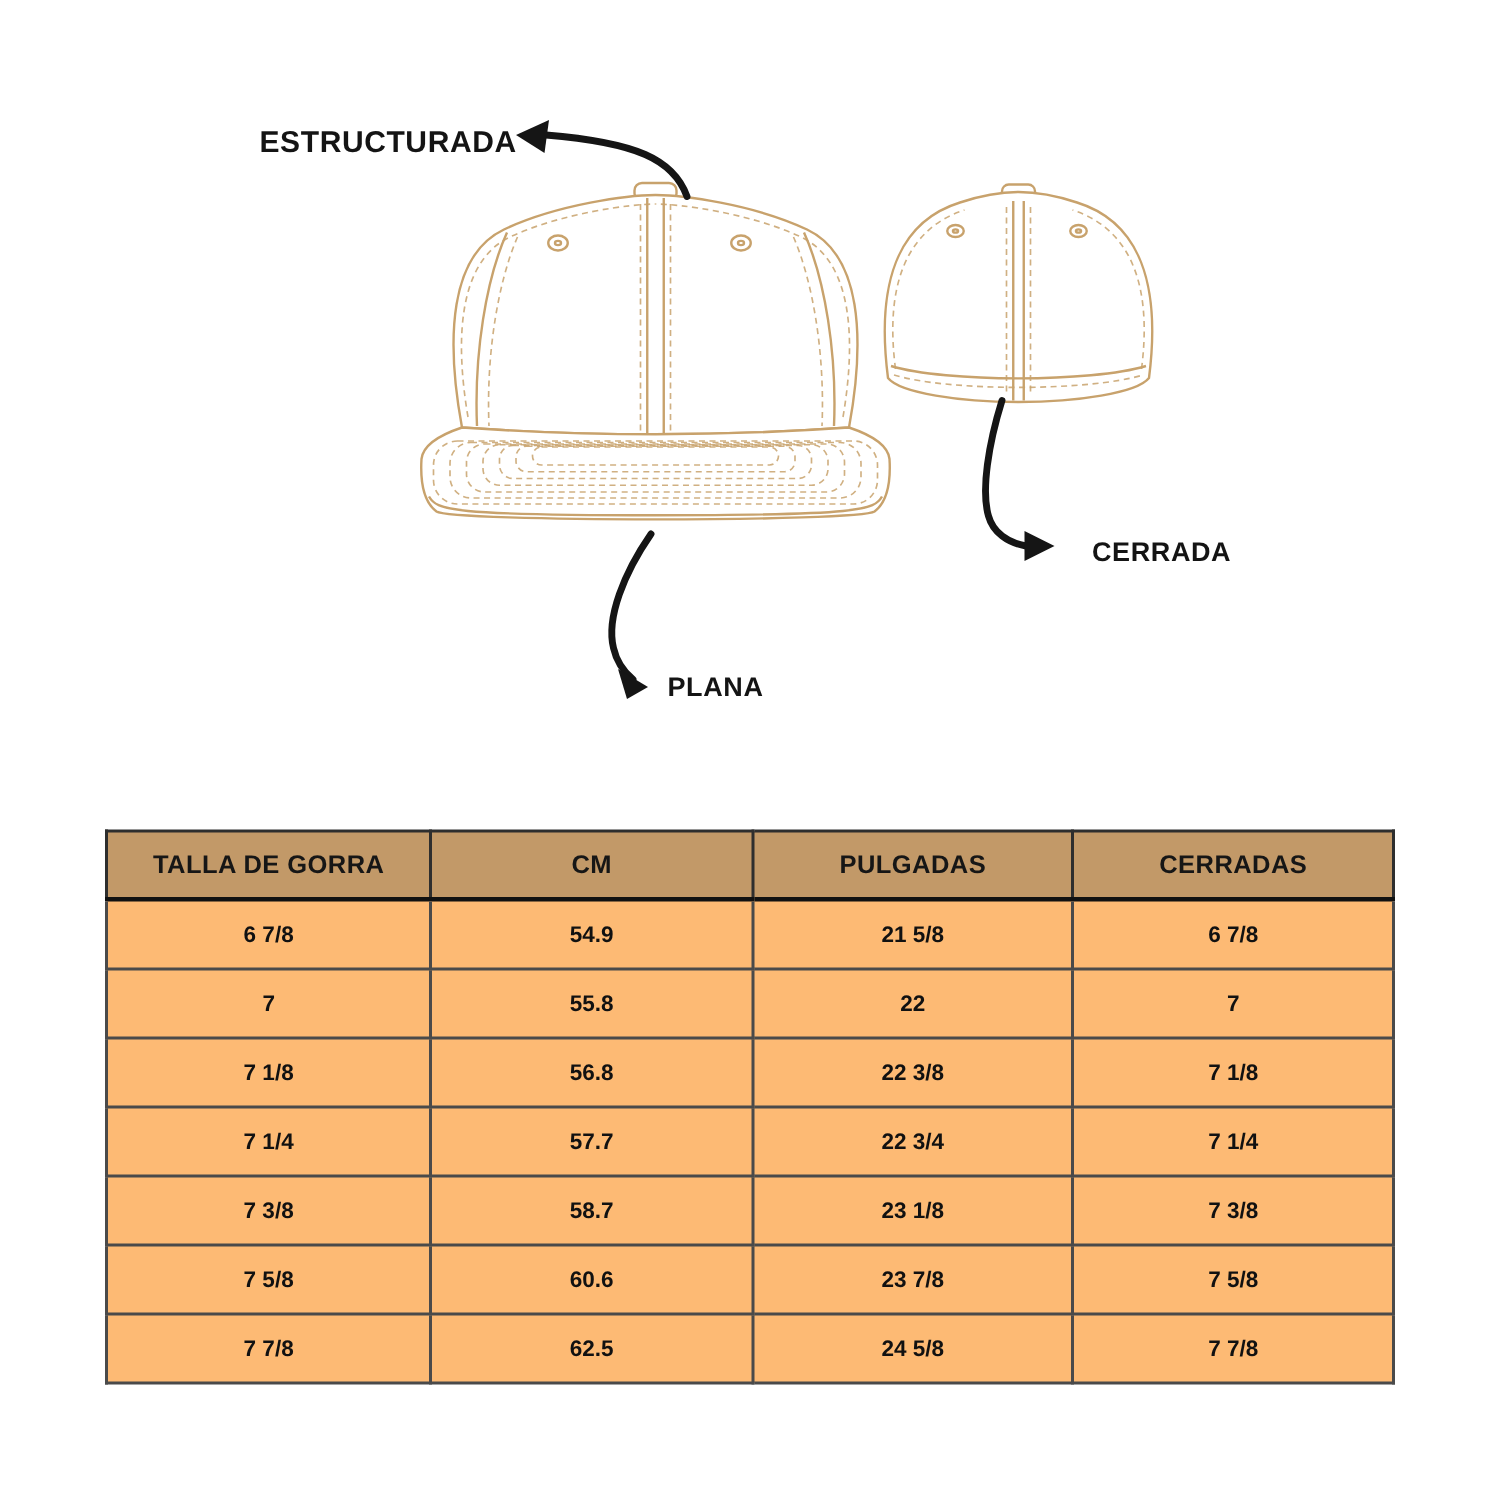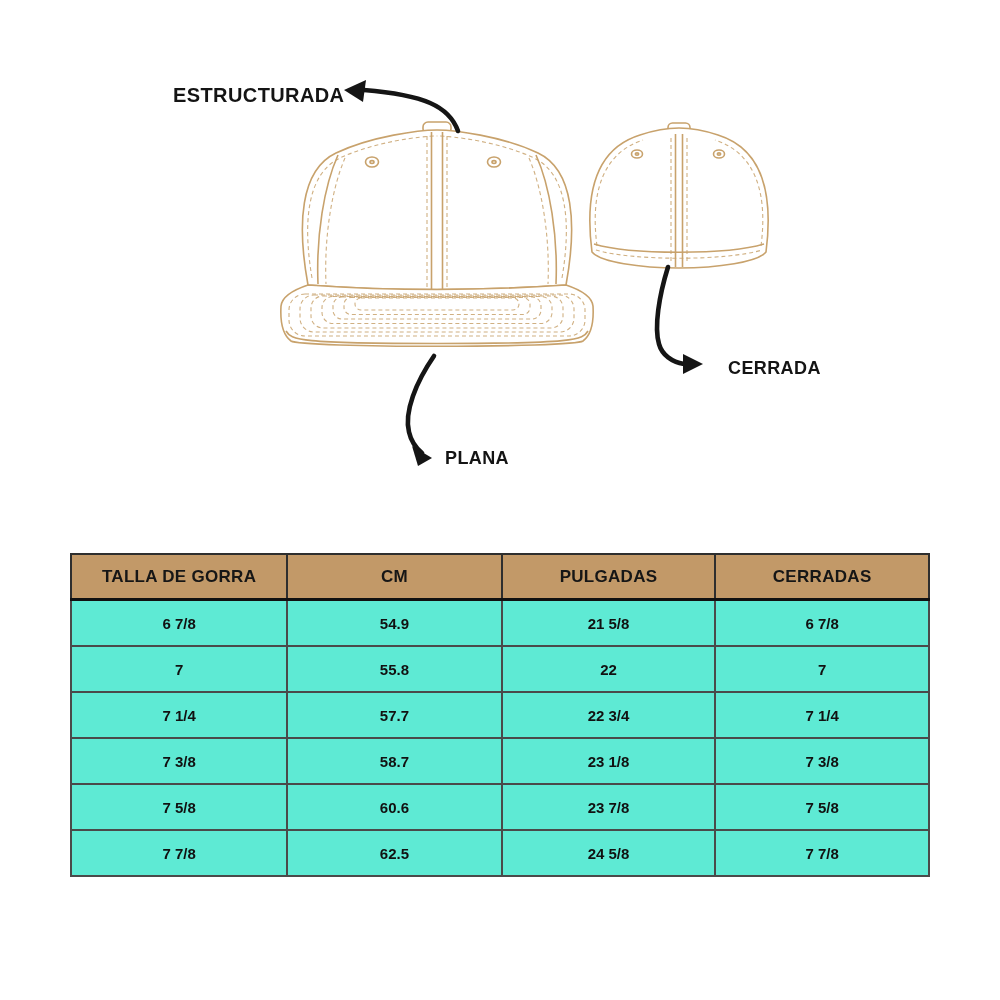--- a/index.html
+++ b/index.html
@@ -50,21 +50,21 @@
     border-bottom: 3px solid #111111;
     letter-spacing: 0.3px;
   }
   table.size-table td {
     height: 42px;
     font-size: 15px;
     font-weight: bold;
     color: #111111;
     text-align: center;
     border: 2px solid #4a4a4a;
-    background: #5eead4;
+    background: #fdba74;
   }
 </style>
 </head>
 <body>
 
 <div class="stage">
 
   <svg class="diagram-svg" width="1000" height="540" viewBox="0 0 1000 540">
 
     <g>
@@ -189,20 +189,26 @@
             <td>21 5/8</td>
             <td>6 7/8</td>
           </tr>
           <tr>
             <td>7</td>
             <td>55.8</td>
             <td>22</td>
             <td>7</td>
           </tr>
           <tr>
+            <td>7 1/8</td>
+            <td>56.8</td>
+            <td>22 3/8</td>
+            <td>7 1/8</td>
+          </tr>
+          <tr>
             <td>7 1/4</td>
             <td>57.7</td>
             <td>22 3/4</td>
             <td>7 1/4</td>
           </tr>
           <tr>
             <td>7 3/8</td>
             <td>58.7</td>
             <td>23 1/8</td>
             <td>7 3/8</td>

